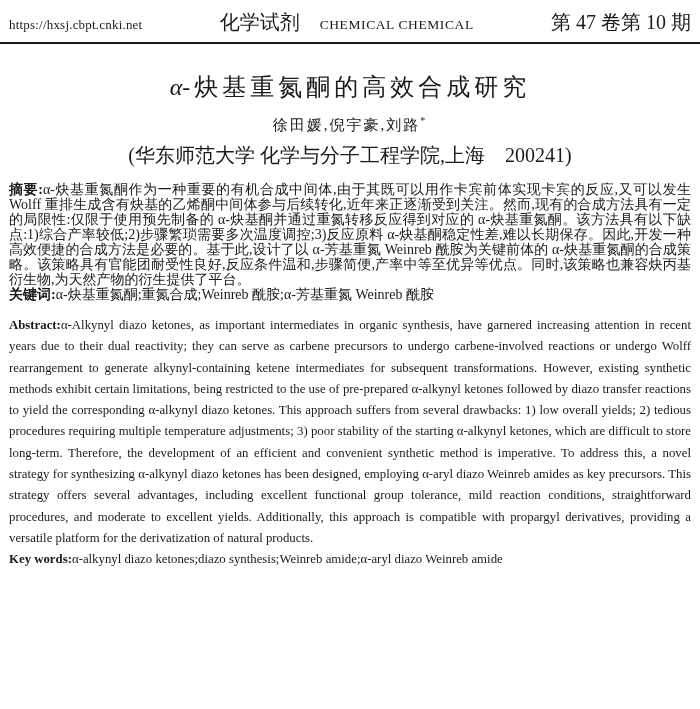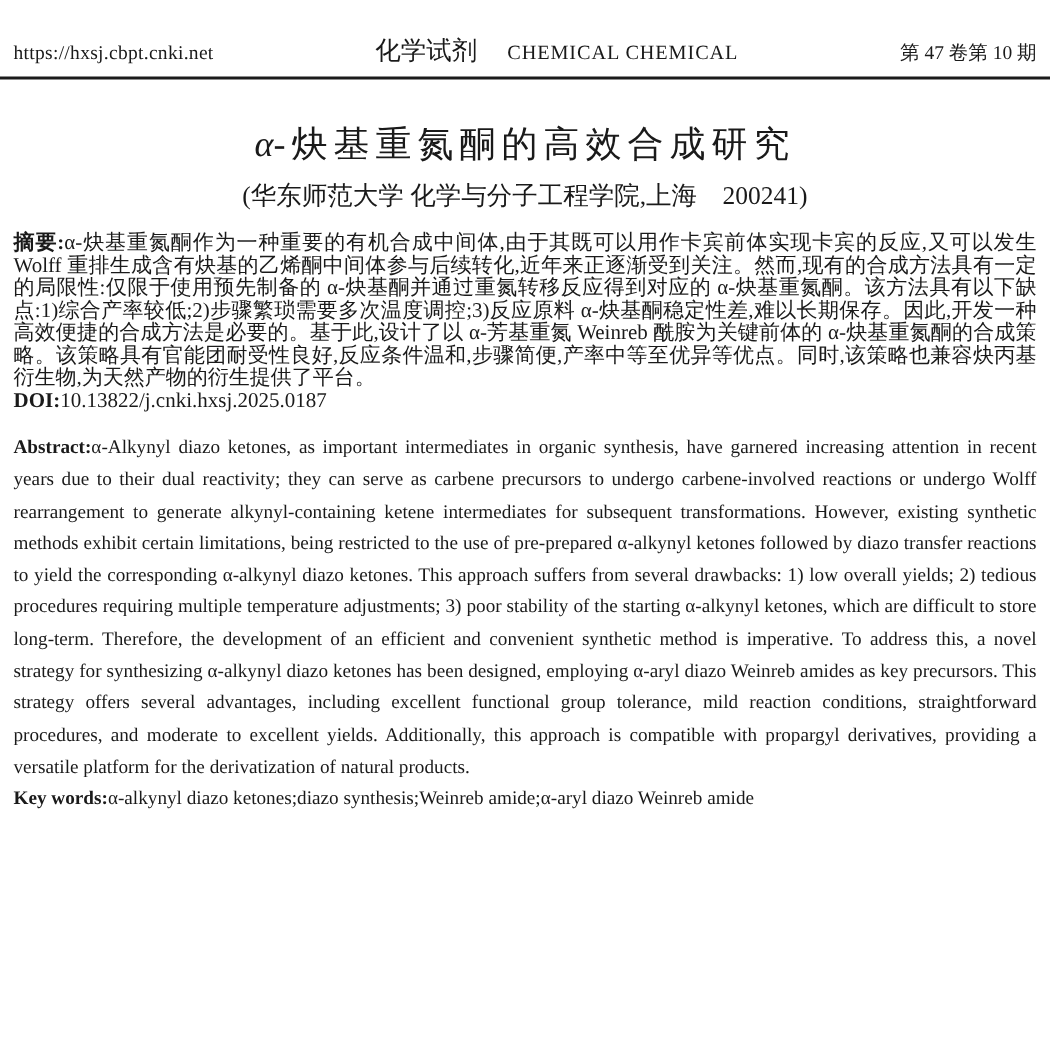--- a/index.html
+++ b/index.html
@@ -2,43 +2,43 @@
 <html><head>
 <meta charset="utf-8">
 <style>
   * { margin:0; padding:0; box-sizing:border-box; }
   html,body { width:700px; height:709px; overflow:hidden; background:#ffffff; }
   body {
     font-family:"Liberation Serif","DejaVu Serif",serif;
     color:#1a1a1a;
     -webkit-font-smoothing:antialiased;
   }
-  .page { width:700px; height:635px; padding:13px 9px; }
+  .page { width:700px; height:635px; padding:0 9px; }
 
   
   .jheader {
     display:flex; justify-content:space-between; align-items:baseline;
     padding:9px 0 6px;
   }
   .jurl { font-size:13px; letter-spacing:0.2px; }
   .jcenter { white-space:nowrap; }
-  .jname-cn { font-size:17px; margin-right:16px; }
+  .jname-cn { font-size:20px; margin-right:16px; }
   .jname-en { font-size:13.5px; letter-spacing:0.6px; }
-  .jissue { font-size:13px; }
+  .jissue { font-size:20px; }
   .jrule { border-top:2px solid #1b1b1b; margin:0 -9px; }
 
   
   .title-cn {
     margin-top:27px; text-align:center;
     font-size:24px; font-weight:400; letter-spacing:4px;
   }
   .title-cn .alpha { font-style:italic; letter-spacing:0; }
   .authors-cn { margin-top:12px; text-align:center; font-size:15px; letter-spacing:2px; }
   .authors-cn sup { font-size:10px; }
-  .affil-cn { margin-top:7px; text-align:center; font-size:17px; }
+  .affil-cn { margin-top:7px; text-align:center; font-size:20px; }
 
   
   .cn-block { margin-top:13px; }
   .cn-block p { font-size:14px; line-height:15px; text-align:justify; }
   .cn-block b { font-weight:700; }
   .meta-item { margin-right:32px; }
   .meta-item:last-child { margin-right:0; }
 
   
   .en-block { margin-top:13px; }
@@ -57,29 +57,30 @@
     <span class="jcenter">
       <span class="jname-cn">化学试剂</span>
       <span class="jname-en">CHEMICAL CHEMICAL</span>
     </span>
     <span class="jissue">第 47 卷第 10 期</span>
   </header>
   <div class="jrule"></div>
 
   <h1 class="title-cn"><span class="alpha">α</span><span>-炔基重氮酮的高效合成研究</span></h1>
 
+  <div class="authors-cn"><span>徐田媛,倪宇豪,刘路</span><sup>*</sup></div>
 
   <div class="affil-cn">(华东师范大学 化学与分子工程学院,上海　200241)</div>
 
   <div class="cn-block">
     <p><b>摘要:</b><span>α-炔基重氮酮作为一种重要的有机合成中间体,由于其既可以用作卡宾前体实现卡宾的反应,又可以发生 Wolff 重排生成含有炔基的乙烯酮中间体参与后续转化,近年来正逐渐受到关注。然而,现有的合成方法具有一定的局限性:仅限于使用预先制备的 α-炔基酮并通过重氮转移反应得到对应的 α-炔基重氮酮。该方法具有以下缺点:1)综合产率较低;2)步骤繁琐需要多次温度调控;3)反应原料 α-炔基酮稳定性差,难以长期保存。因此,开发一种高效便捷的合成方法是必要的。基于此,设计了以 α-芳基重氮 Weinreb 酰胺为关键前体的 α-炔基重氮酮的合成策略。该策略具有官能团耐受性良好,反应条件温和,步骤简便,产率中等至优异等优点。同时,该策略也兼容炔丙基衍生物,为天然产物的衍生提供了平台。</span></p>
 
+    <p><b>关键词:</b><span>α-炔基重氮酮;重氮合成;Weinreb 酰胺;α-芳基重氮 Weinreb 酰胺</span></p>
 
 
-    <p><b>DOI:</b><span>10.13822/j.cnki.hxsj.2025.0187</span></p>
   </div>
 
   <section class="en-block">
 
     <p><b>Abstract:</b><span>α-Alkynyl diazo ketones, as important intermediates in organic synthesis, have garnered increasing attention in recent years due to their dual reactivity; they can serve as carbene precursors to undergo carbene-involved reactions or undergo Wolff rearrangement to generate alkynyl-containing ketene intermediates for subsequent transformations. However, existing synthetic methods exhibit certain limitations, being restricted to the use of pre-prepared α-alkynyl ketones followed by diazo transfer reactions to yield the corresponding α-alkynyl diazo ketones. This approach suffers from several drawbacks: 1) low overall yields; 2) tedious procedures requiring multiple temperature adjustments; 3) poor stability of the starting α-alkynyl ketones, which are difficult to store long-term. Therefore, the development of an efficient and convenient synthetic method is imperative. To address this, a novel strategy for synthesizing α-alkynyl diazo ketones has been designed, employing α-aryl diazo Weinreb amides as key precursors. This strategy offers several advantages, including excellent functional group tolerance, mild reaction conditions, straightforward procedures, and moderate to excellent yields. Additionally, this approach is compatible with propargyl derivatives, providing a versatile platform for the derivatization of natural products.</span></p>
 
     <p><b>Key words:</b><span>α-alkynyl diazo ketones;diazo synthesis;Weinreb amide;α-aryl diazo Weinreb amide</span></p>
   </section>
 
 </div>

